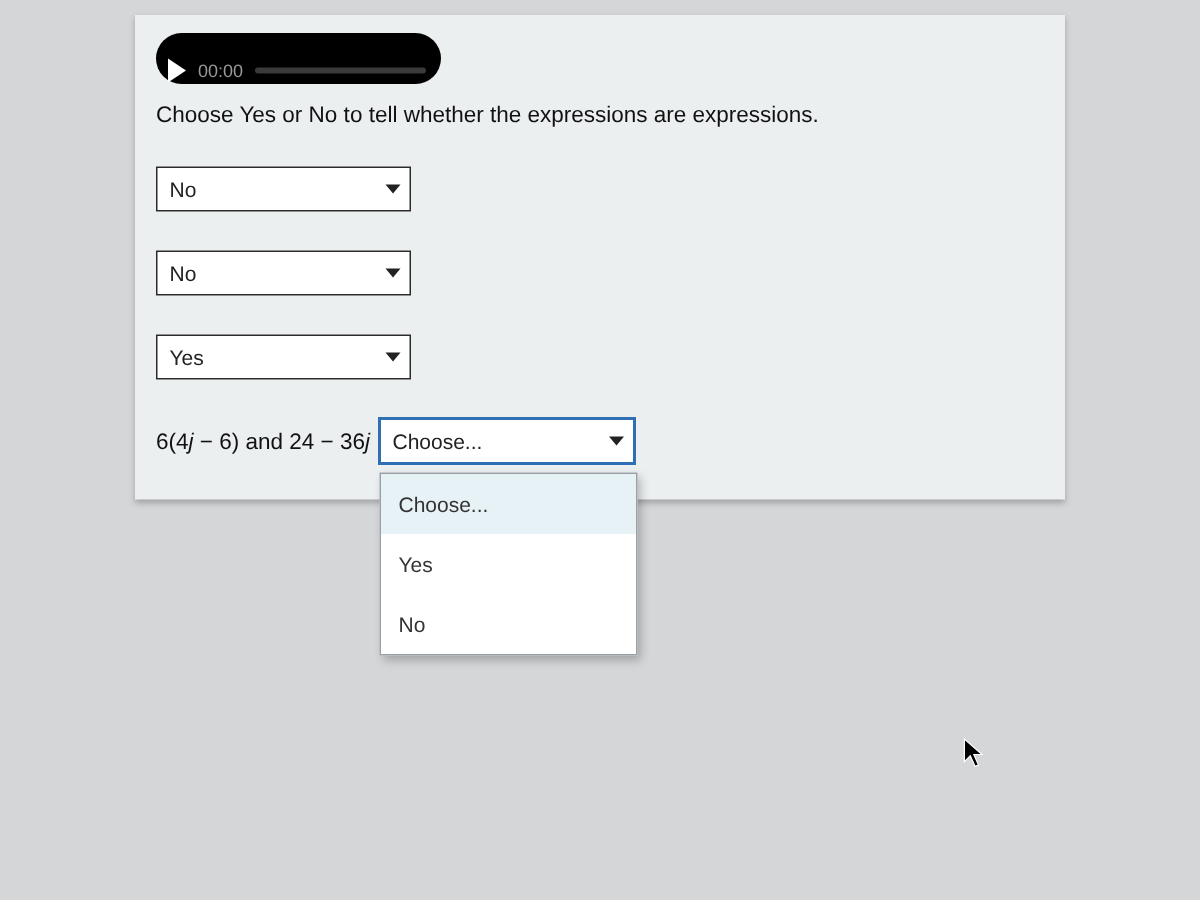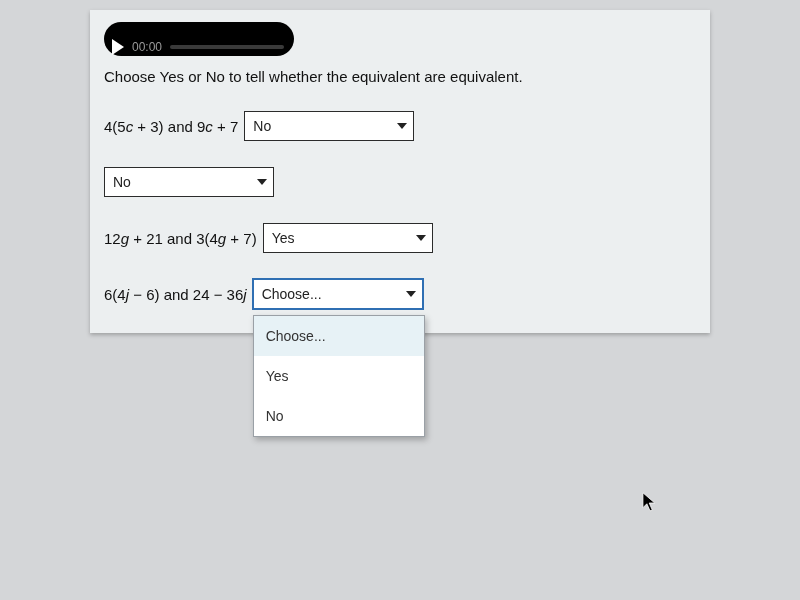--- a/index.html
+++ b/index.html
@@ -124,39 +124,37 @@
 <body>
 
 <div class="panel">
 
   <div class="audio-player">
     <div class="play-btn"></div>
     <span class="time">00:00</span>
     <div class="track"></div>
   </div>
 
-  <div class="instruction">Choose Yes or No to tell whether the equivalent are equivalent.</div>
+  <div class="instruction">Choose Yes or No to tell whether the expressions are expressions.</div>
 
   <div class="qrow">
-    <span class="expr">4(5<i>c</i> + 3) and 9<i>c</i> + 7</span>
     <div class="selectbox">
       <span>No</span>
       <span class="caret"></span>
     </div>
   </div>
 
   <div class="qrow">
     <div class="selectbox">
       <span>No</span>
       <span class="caret"></span>
     </div>
   </div>
 
   <div class="qrow">
-    <span class="expr">12<i>g</i> + 21 and 3(4<i>g</i> + 7)</span>
     <div class="selectbox">
       <span>Yes</span>
       <span class="caret"></span>
     </div>
   </div>
 
   <div class="qrow" style="margin-bottom:6px;text-align:right;">
     <span class="expr">6(4<i>j</i> − 6) and 24 − 36<i>j</i></span>
     <div class="selectbox highlight" id="sel4">
       <span>Choose...</span>

